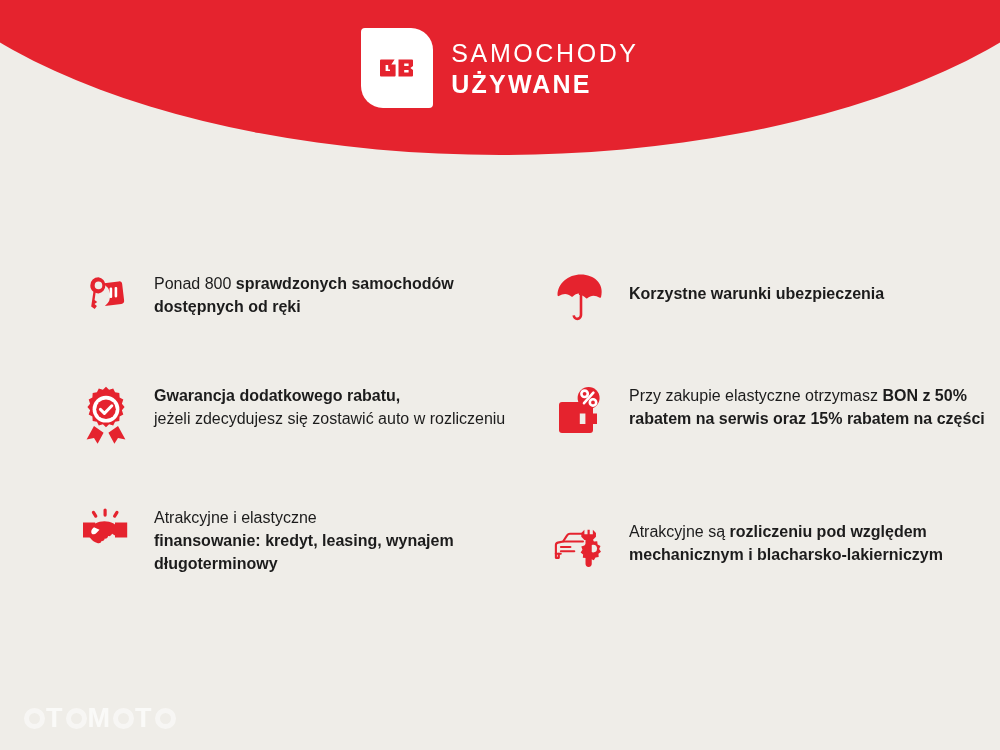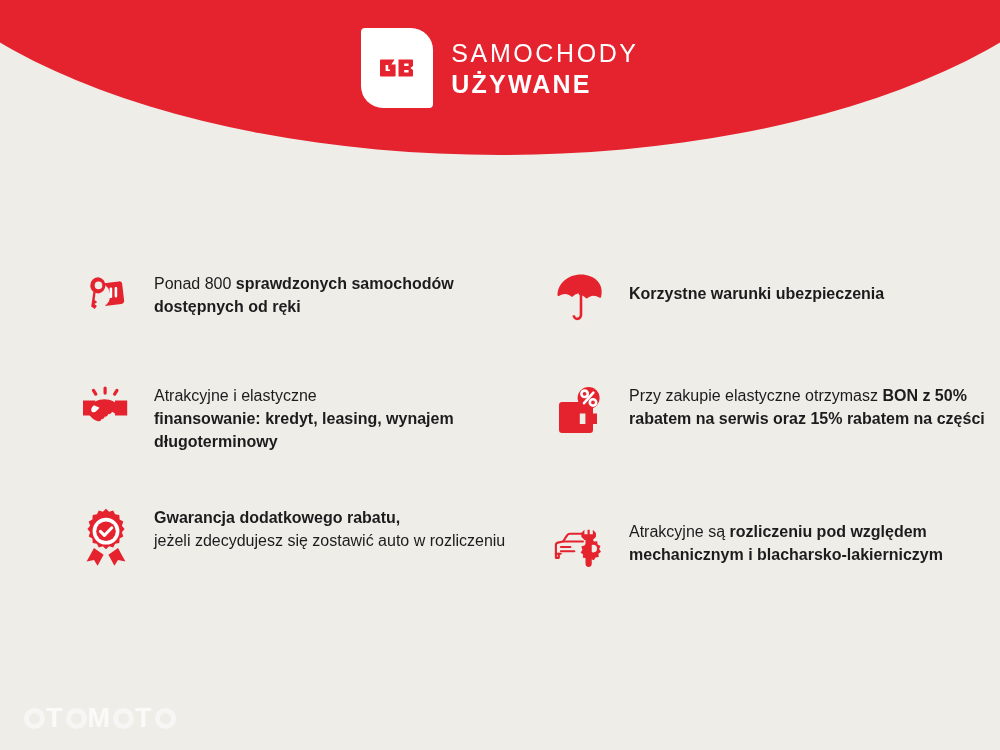--- a/index.html
+++ b/index.html
@@ -171,56 +171,56 @@
           </g>
         </svg>
       </div>
       <div class="feature-text">
         <span>Ponad 800 </span><b>sprawdzonych samochodów dostępnych od ręki</b>
       </div>
     </div>
 
     <div class="feature">
       <div class="feature-icon">
+        <svg width="52" height="58" viewBox="0 0 52 58">
+          <g fill="#E5232E">
+            <path d="M14.0 40.0 l-7.4 13.5 7.4 -1.4 3.6 5.6 6.0 -11.0 Z"></path>
+            <path d="M38.0 40.0 l7.4 13.5 -7.4 -1.4 -3.6 5.6 -6.0 -11.0 Z"></path>
+            <path d="M26 0.8 l3.1 2.9 4.1 -1.2 1.9 3.8 4.2 0.8 0.3 4.3 3.7 2.2 -1.4 4.1 2.7 3.3 -2.7 3.3 1.4 4.1 -3.7 2.2 -0.3 4.3 -4.2 0.8 -1.9 3.8 -4.1 -1.2 -3.1 2.9 -3.1 -2.9 -4.1 1.2 -1.9 -3.8 -4.2 -0.8 -0.3 -4.3 -3.7 -2.2 1.4 -4.1 -2.7 -3.3 2.7 -3.3 -1.4 -4.1 3.7 -2.2 0.3 -4.3 4.2 -0.8 1.9 -3.8 4.1 1.2 Z"></path>
+          </g>
+          <circle cx="26" cy="23.2" r="13.4" fill="#ffffff"></circle>
+          <circle cx="26" cy="23.2" r="9.8" fill="#E5232E"></circle>
+          <path d="M20.4 23.4 l4.0 4.0 7.4 -7.6" stroke="#ffffff" stroke-width="3.0" fill="none" stroke-linecap="round" stroke-linejoin="round"></path>
+        </svg>
+      </div>
+      <div class="feature-text">
+        <b>Gwarancja dodatkowego rabatu, </b><br><span>jeżeli zdecydujesz się zostawić auto w rozliczeniu</span>
+      </div>
+    </div>
+
+    <div class="feature">
+      <div class="feature-icon">
         <svg width="50" height="44" viewBox="0 0 50 44">
           <g fill="#E5232E">
             <rect x="22.5" y="0.5" width="3.2" height="8.2" rx="1.6"></rect>
             <rect x="12.0" y="2.4" width="3.2" height="7.6" rx="1.6" transform="rotate(-32 13.6 6.2)"></rect>
             <rect x="33.2" y="2.4" width="3.2" height="7.6" rx="1.6" transform="rotate(32 34.8 6.2)"></rect>
             <path d="M2.0 14.5 h12.2 v15.0 H2.0 Z"></path>
             <path d="M34.0 14.5 h12.2 v15.0 H34.0 Z"></path>
             <path d="M14.2 15.6 c3.0 -1.6 6.1 -2.4 9.2 -2.4 3.1 0 6.2 0.8 9.2 2.4 l1.4 0.8 v11.2 l-2.9 -1.8 c-1.0 2.0 -2.4 2.7 -4.0 2.2 -0.4 1.9 -1.6 2.8 -3.3 2.6 -0.4 1.8 -1.6 2.7 -3.3 2.5 -0.5 1.8 -1.8 2.5 -3.6 2.1 -3.6 -0.8 -6.4 -3.0 -8.6 -6.4 l-1.4 -2.2 V16.4 Z"></path>
             <path d="M14.6 18.6 c-2.2 1.6 -3.3 3.4 -3.2 5.3 0.1 1.5 1.2 2.4 2.7 2.2 1.0 -0.1 2.0 -0.7 3.0 -1.7 l3.0 -2.9 4.4 3.4 -5.4 4.0 c-1.0 0.8 -1.2 1.8 -0.5 2.6 0.7 0.8 1.8 0.8 2.7 0.1 Z" fill="#ffffff" opacity="0.0"></path>
             <path d="M13.0 19.2 c-2.1 1.7 -3.0 3.4 -2.7 5.2 0.25 1.5 1.4 2.2 2.9 1.9 0.9 -0.2 1.8 -0.8 2.7 -1.8 l2.6 -2.8 z" fill="#ffffff"></path>
           </g>
         </svg>
       </div>
       <div class="feature-text">
         <span>Atrakcyjne i elastyczne </span><br><b>finansowanie: kredyt, leasing, wynajem długoterminowy</b>
       </div>
     </div>
 
-    <div class="feature">
-      <div class="feature-icon">
-        <svg width="52" height="58" viewBox="0 0 52 58">
-          <g fill="#E5232E">
-            <path d="M14.0 40.0 l-7.4 13.5 7.4 -1.4 3.6 5.6 6.0 -11.0 Z"></path>
-            <path d="M38.0 40.0 l7.4 13.5 -7.4 -1.4 -3.6 5.6 -6.0 -11.0 Z"></path>
-            <path d="M26 0.8 l3.1 2.9 4.1 -1.2 1.9 3.8 4.2 0.8 0.3 4.3 3.7 2.2 -1.4 4.1 2.7 3.3 -2.7 3.3 1.4 4.1 -3.7 2.2 -0.3 4.3 -4.2 0.8 -1.9 3.8 -4.1 -1.2 -3.1 2.9 -3.1 -2.9 -4.1 1.2 -1.9 -3.8 -4.2 -0.8 -0.3 -4.3 -3.7 -2.2 1.4 -4.1 -2.7 -3.3 2.7 -3.3 -1.4 -4.1 3.7 -2.2 0.3 -4.3 4.2 -0.8 1.9 -3.8 4.1 1.2 Z"></path>
-          </g>
-          <circle cx="26" cy="23.2" r="13.4" fill="#ffffff"></circle>
-          <circle cx="26" cy="23.2" r="9.8" fill="#E5232E"></circle>
-          <path d="M20.4 23.4 l4.0 4.0 7.4 -7.6" stroke="#ffffff" stroke-width="3.0" fill="none" stroke-linecap="round" stroke-linejoin="round"></path>
-        </svg>
-      </div>
-      <div class="feature-text">
-        <b>Gwarancja dodatkowego rabatu, </b><br><span>jeżeli zdecydujesz się zostawić auto w rozliczeniu</span>
-      </div>
-    </div>
-
   </div>
 
   <div class="col col-right">
 
     <div class="feature single">
       <div class="feature-icon">
         <svg width="52" height="52" viewBox="0 0 52 52">
           <g fill="#E5232E">
             <path d="M26 3.0 C13.0 3.0 2.5 12.2 2.5 23.6 c0 0.9 0.6 1.3 1.3 0.9 2.2 -1.3 4.3 -2.0 6.3 -2.0 2.3 0 4.4 0.9 6.2 2.5 0.5 0.4 1.1 0.4 1.5 -0.1 1.9 -2.0 4.0 -3.0 6.1 -3.0 0.0 0 0 0 0 0 V23.6 c0 0 0.7 0 0.7 0 2.2 0 4.3 1.0 6.2 3.0 0.4 0.5 1.0 0.5 1.5 0.1 1.8 -1.6 3.9 -2.5 6.2 -2.5 2.0 0 4.1 0.7 6.3 2.0 0.7 0.4 1.3 0.0 1.3 -0.9 C49.5 12.2 39.0 3.0 26 3.0 Z" transform="translate(0,-2.5)"></path>
             <path d="M24.7 21.0 h2.6 v19.6 c0 3.3 -2.1 5.6 -5.0 5.6 -2.6 0 -4.6 -1.9 -4.9 -4.6 l2.6 -0.4 c0.2 1.4 1.1 2.3 2.3 2.3 1.4 0 2.4 -1.2 2.4 -3.0 Z"></path>

